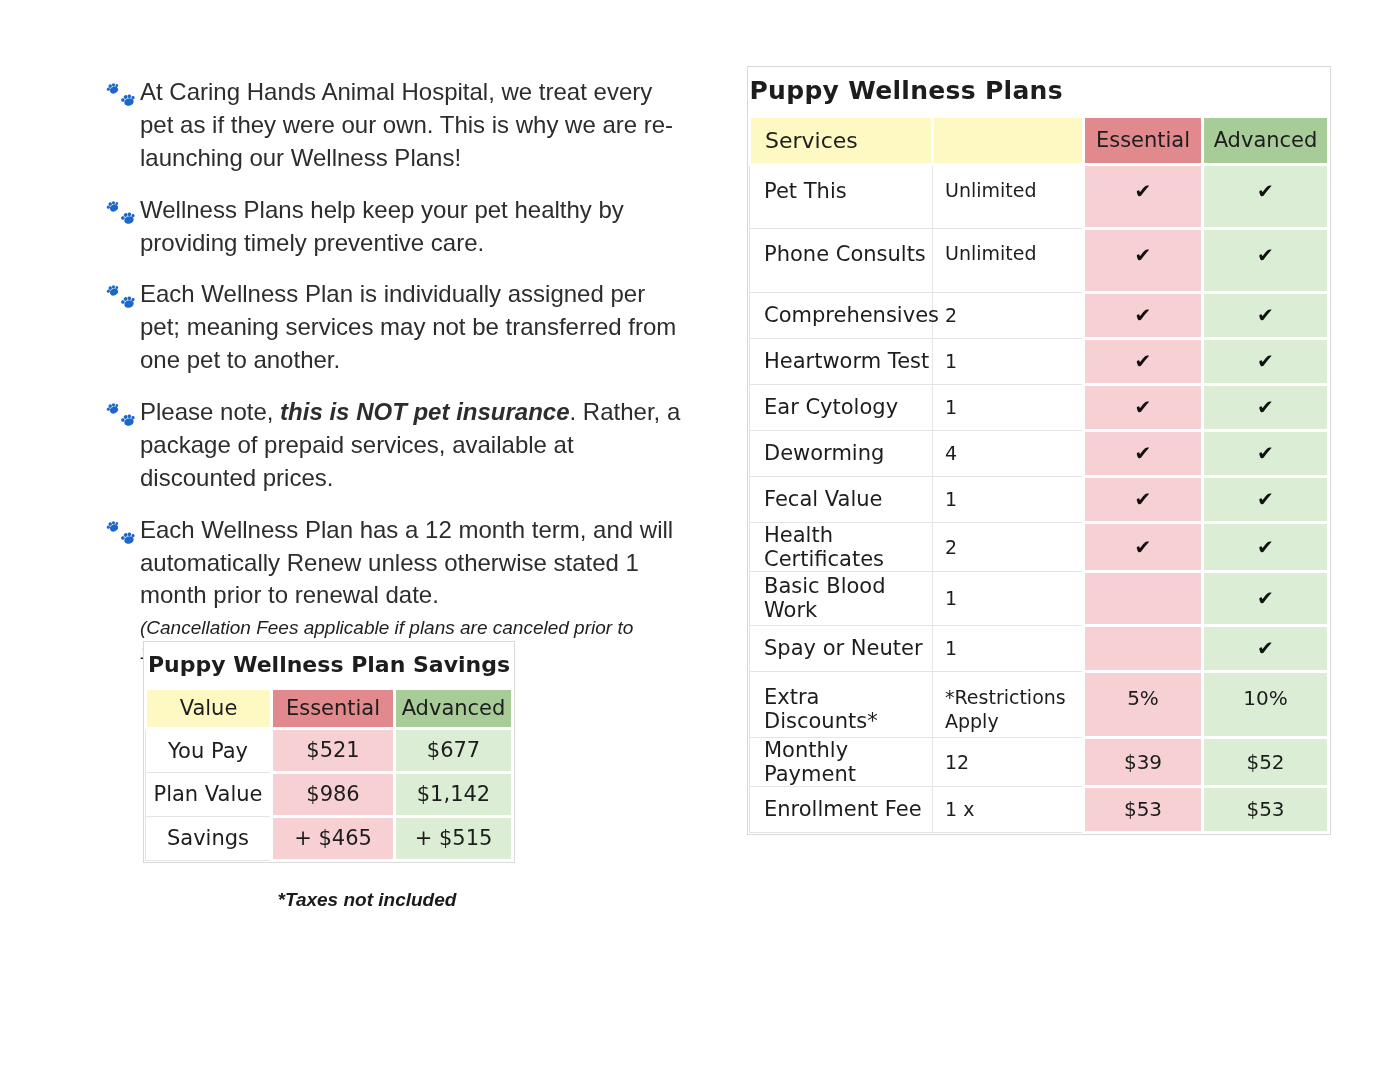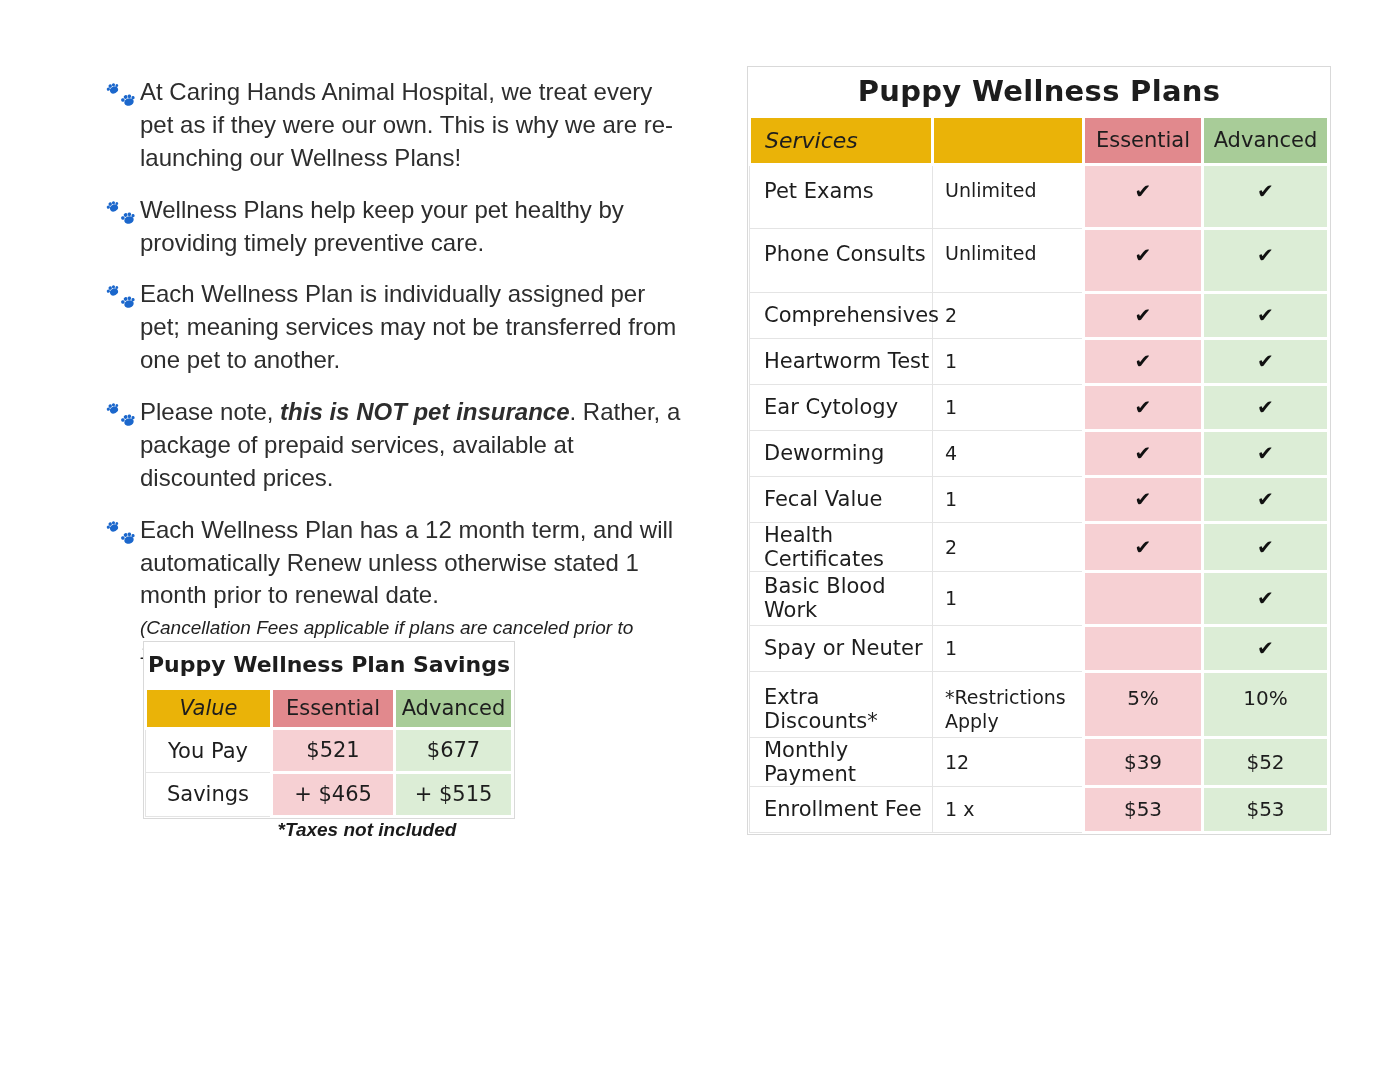--- a/index.html
+++ b/index.html
@@ -16,48 +16,48 @@
   .bnote { font-size:19px; font-style:italic; line-height:1.32; color:#222;
     margin:3px 0 0 0; width:505px; }
 
   
   .tbl-wrap { border:1px solid #d9d9d9; background:#fff; }
   table { border-collapse:collapse; width:100%; table-layout:fixed;
     font-family:"DejaVu Sans", sans-serif; color:#1d1d1d; }
   td, th { font-weight:400; }
   .wc { border:1px solid #e4e4e4; background:#fff; }
   .cc { border:3px solid #ffffff; }
-  .grayh  { background:#eab308;font-style:italic; }
+  .grayh  { background:#fef9c3; }
   .pinkh  { background:#e1898d; }
   .greenh { background:#a8cc98; }
   .pinkc  { background:#f6d0d3; }
   .greenc { background:#dcedd6; }
   td.svc { text-align:left; padding-left:14px; font-size:21px; }
   td.qty { text-align:left; padding-left:12px; font-size:19px; white-space:pre-line; }
   td.ctr { text-align:center; }
   .hlabel { font-size:21px; font-weight:500; }
   .check { font-size:20px; font-weight:bold; color:#111; }
   .money { font-size:20px; }
   .vtop { vertical-align:top; padding-top:13px; }
   .qty-small { font-size:17px; line-height:1.35; }
   .qty-xs { font-size:15px; line-height:1.3; }
 
   
   .savings { position:absolute; left:143px; top:641px; width:372px; }
   .savings .title td { height:46px; text-align:center; font-size:22px;
     font-weight:600; border:none; background:#fff; }
   .savings th, .savings td { height:44px; text-align:center; font-size:21px; }
   .savings tr.hdr td { height:40px; font-weight:500; }
-  .savings-note { text-align:center; font-style:italic;
+  .savings-note { margin-top:26px; text-align:center; font-style:italic;
     font-weight:600; font-size:19px; color:#1a1a1a; transform:translateX(38px);
     font-family:"Liberation Sans", sans-serif; }
 
   
   .plans { position:absolute; left:747px; top:66px; width:584px; }
-  .plans .title td { height:49px; text-align:center; font-size:29px;
+  .plans .title td { height:49px; font-size:25px;
     font-weight:600; border:none; background:#fff; letter-spacing:.3px; }
   .plans tr.hdr td { height:48px; }
   .plans tr.hdr td.svc { font-size:22px; font-weight:500; }
   .h46 td { height:46px; }
   .h54 td { height:54px; }
   .h64 td { height:64px; }
   .h66 td { height:66px; }
   .h100 td { height:100px; }
   .plans-note { margin-top:20px; text-align:center; font-style:italic;
     font-size:19px; line-height:1.45; color:#1a1a1a; font-weight:500;
@@ -188,20 +188,25 @@
             </tr>
         <tr class="hdr">
           <td class="cc grayh hlabel">Value</td>
           <td class="cc pinkh hlabel">Essential</td>
           <td class="cc greenh hlabel">Advanced</td>
         </tr>
         <tr>
           <td class="wc">You Pay</td>
           <td class="cc pinkc">$521</td>
           <td class="cc greenc">$677</td>
+        </tr>
+        <tr>
+          <td class="wc">Plan Value</td>
+          <td class="cc pinkc">$986</td>
+          <td class="cc greenc">$1,142</td>
         </tr>
         <tr>
           <td class="wc">Savings</td>
           <td class="cc pinkc">+ $465</td>
           <td class="cc greenc">+ $515</td>
         </tr>
       </tbody>
         </table>
     </div>
     <div class="savings-note">*Taxes not included</div>
@@ -221,21 +226,21 @@
               <td colspan="4">Puppy Wellness Plans</td>
             </tr>
         <tr class="hdr">
           <td class="cc grayh svc">Services</td>
           <td class="cc grayh"></td>
           <td class="cc pinkh ctr hlabel">Essential</td>
           <td class="cc greenh ctr hlabel">Advanced</td>
         </tr>
 
         <tr class="h64">
-          <td class="wc svc vtop">Pet Exams</td>
+          <td class="wc svc vtop">Pet This</td>
           <td class="wc qty vtop">Unlimited</td>
           <td class="cc pinkc ctr check vtop">✔</td>
           <td class="cc greenc ctr check vtop">✔</td>
         </tr>
         <tr class="h64">
           <td class="wc svc vtop">Phone Consults</td>
           <td class="wc qty vtop">Unlimited</td>
           <td class="cc pinkc ctr check vtop">✔</td>
           <td class="cc greenc ctr check vtop">✔</td>
         </tr>

